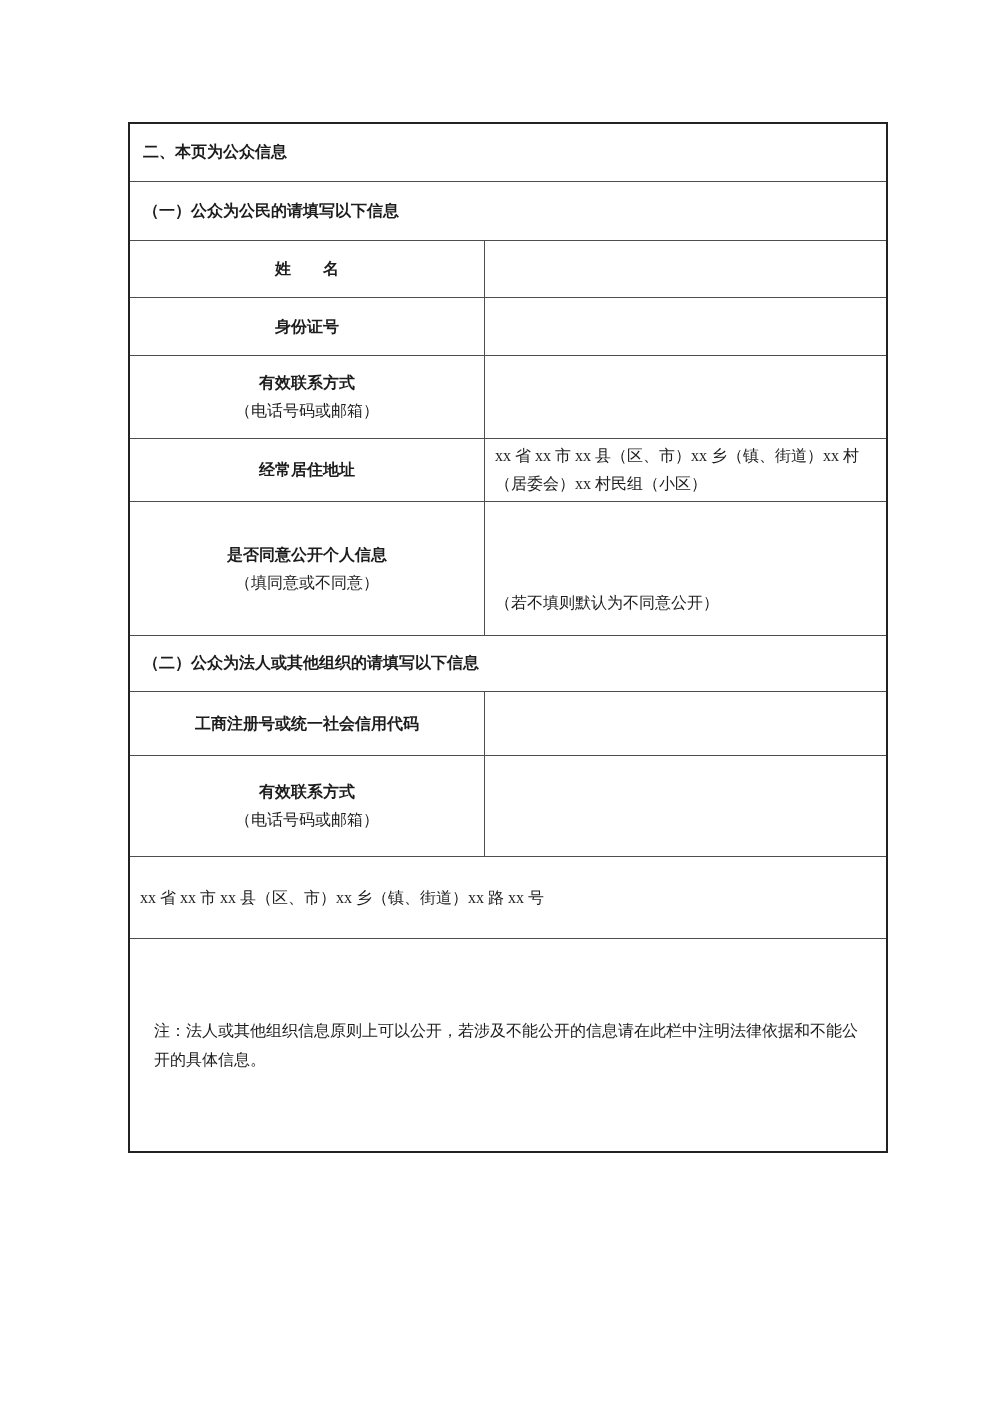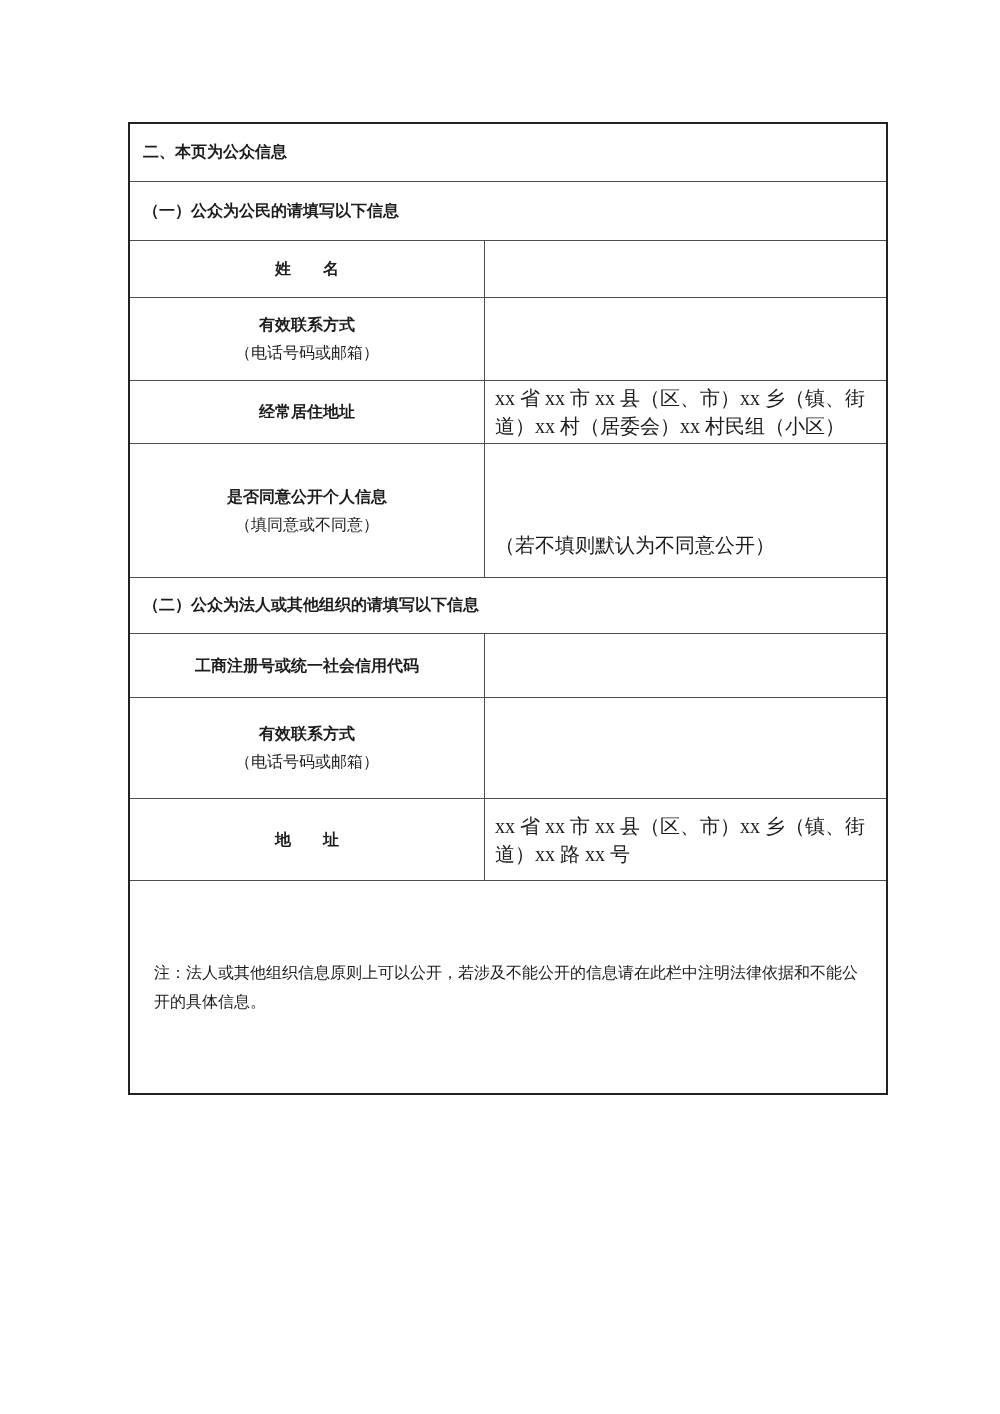--- a/index.html
+++ b/index.html
@@ -59,21 +59,21 @@
     line-height: 28px;
   }
   .label-sub {
     font-weight: 400;
     font-size: 16px;
     line-height: 28px;
   }
   .value-cell {
     flex: 1 1 auto;
     padding: 4px 10px;
-    font-size: 20px;
+    font-size: 16px;
     line-height: 28px;
     text-align: left;
   }
   .value-cell.bottom {
     justify-content: flex-end;
     padding-bottom: 18px;
   }
   .note-cell {
     width: 100%;
     padding: 0 24px;
@@ -96,20 +96,26 @@
       <div class="cell section-header">（一）公众为公民的请填写以下信息</div>
     </div>
 
     <div class="row" style="height:57px">
       <div class="cell label-cell">
         <div class="label-main">姓　　名</div>
       </div>
       <div class="cell value-cell"></div>
     </div>
 
+    <div class="row" style="height:58px">
+      <div class="cell label-cell">
+        <div class="label-main">身份证号</div>
+      </div>
+      <div class="cell value-cell"></div>
+    </div>
 
     <div class="row" style="height:83px">
       <div class="cell label-cell">
         <div class="label-main">有效联系方式</div>
         <div class="label-sub">（电话号码或邮箱）</div>
       </div>
       <div class="cell value-cell"></div>
     </div>
 
     <div class="row" style="height:63px">
@@ -141,23 +147,20 @@
 
     <div class="row" style="height:101px">
       <div class="cell label-cell">
         <div class="label-main">有效联系方式</div>
         <div class="label-sub">（电话号码或邮箱）</div>
       </div>
       <div class="cell value-cell"></div>
     </div>
 
     <div class="row" style="height:82px">
-      <div class="cell label-cell">
-        <div class="label-main">地　　址</div>
-      </div>
       <div class="cell value-cell">xx 省 xx 市 xx 县（区、市）xx 乡（镇、街道）xx 路 xx 号</div>
     </div>
 
     <div class="row" style="height:213px">
       <div class="cell note-cell">注：法人或其他组织信息原则上可以公开，若涉及不能公开的信息请在此栏中注明法律依据和不能公开的具体信息。</div>
     </div>
 
   </div>
 </div>
 

